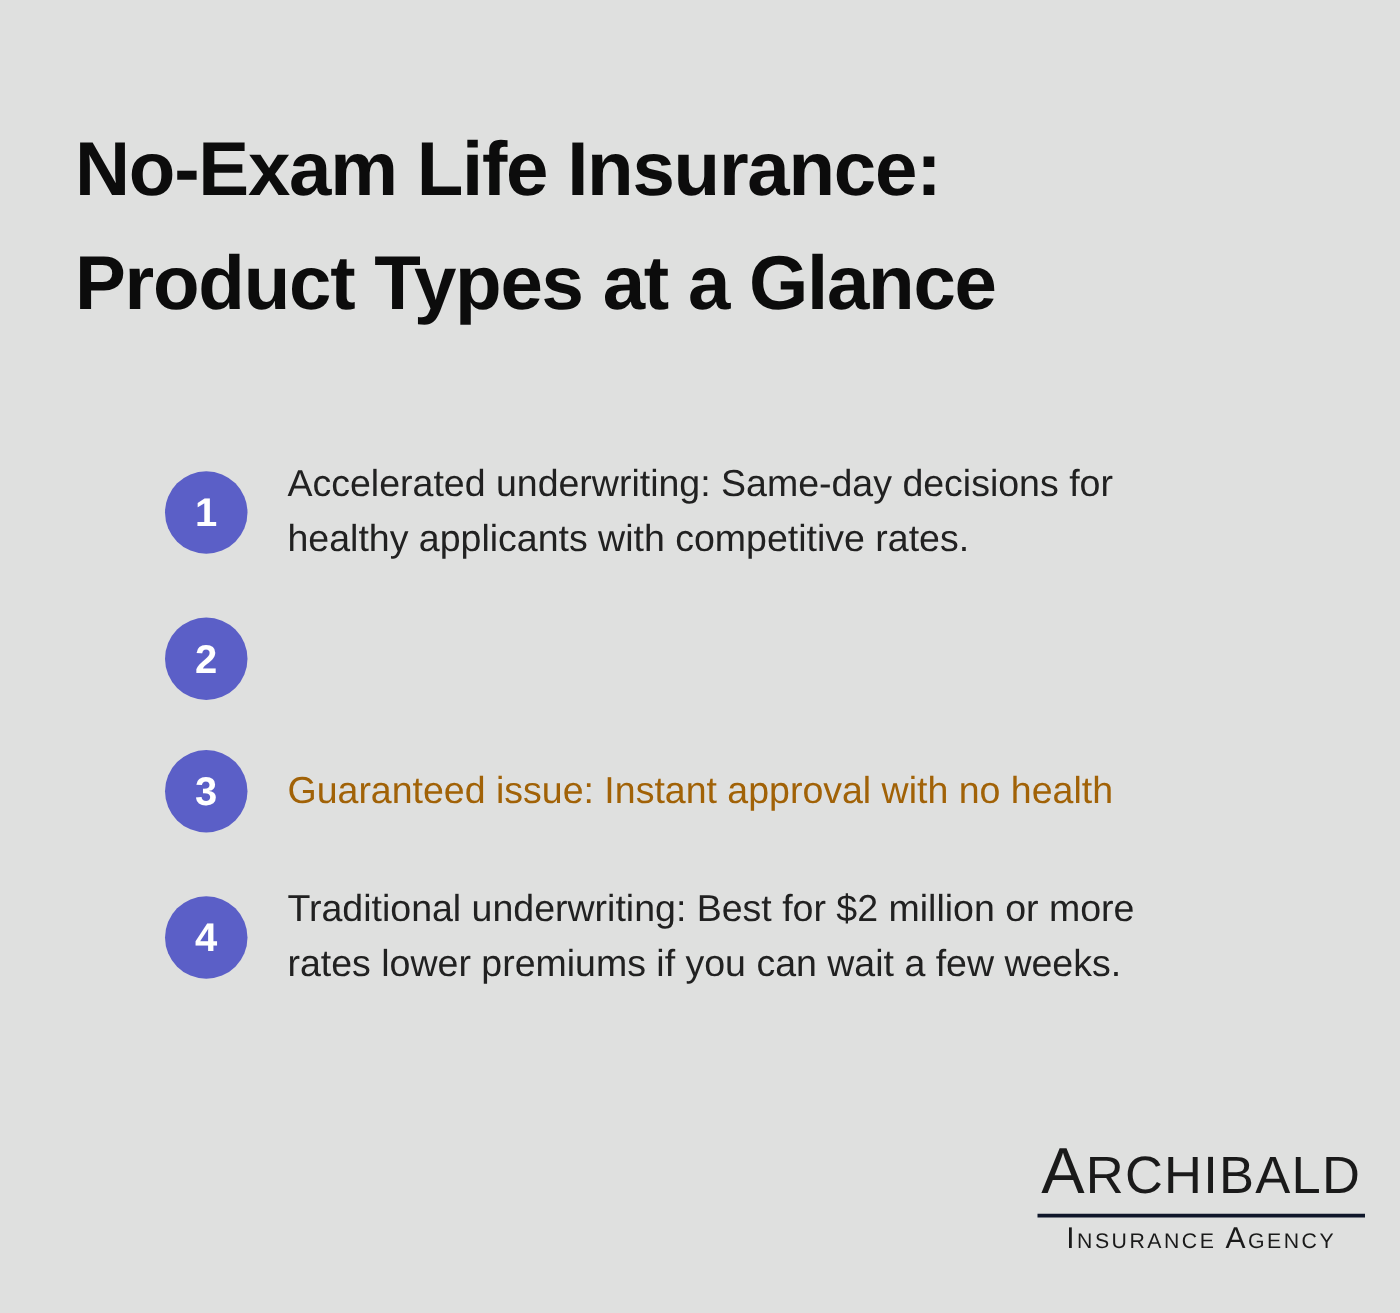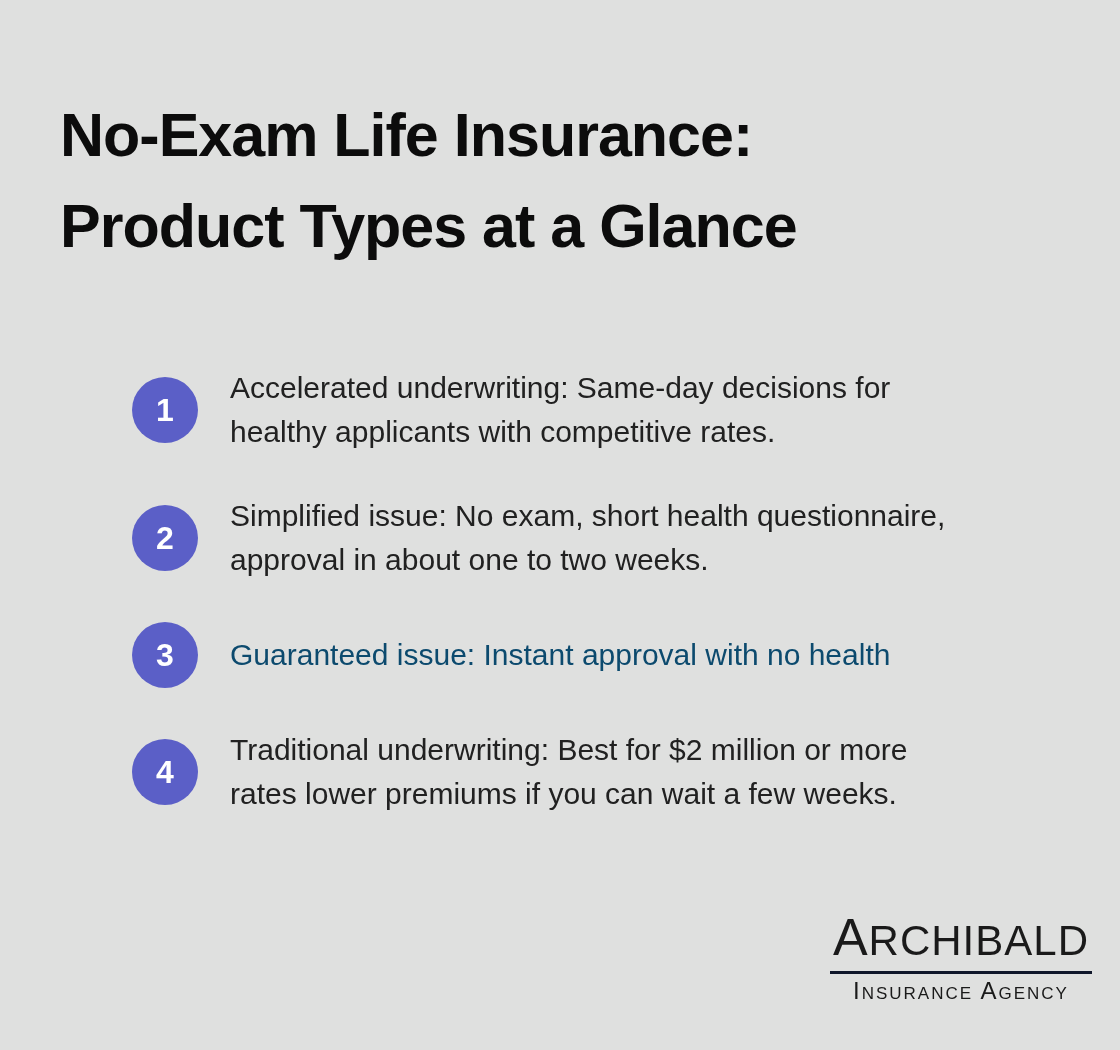--- a/index.html
+++ b/index.html
@@ -95,29 +95,25 @@
     <div class="item">
       <div class="badge" style="background: rgb(91, 95, 199);">1</div>
       <div class="item-text" style="color: rgb(33, 33, 33);">
         <div>Accelerated underwriting: Same-day decisions for</div>
         <div>healthy applicants with competitive rates.</div>
       </div>
     </div>
 
     <div class="item">
       <div class="badge" style="background: rgb(91, 95, 199);">2</div>
-      <div class="item-text" style="color: rgb(33, 33, 33);">
-        <div>Simplified issue: No exam, short health questionnaire,</div>
-        <div>approval in about one to two weeks.</div>
-      </div>
     </div>
 
     <div class="item">
       <div class="badge" style="background: rgb(91, 95, 199);">3</div>
-      <div class="item-text" style="color: #0c4a6e; text-align: right;">
+      <div class="item-text" style="color: #a16207; text-align: right;">
         <div>Guaranteed issue: Instant approval with no health</div>
       </div>
     </div>
 
     <div class="item">
       <div class="badge" style="background: rgb(91, 95, 199);">4</div>
       <div class="item-text" style="color: rgb(33, 33, 33);">
         <div>Traditional underwriting: Best for $2 million or more</div>
         <div>rates lower premiums if you can wait a few weeks.</div>
       </div>

